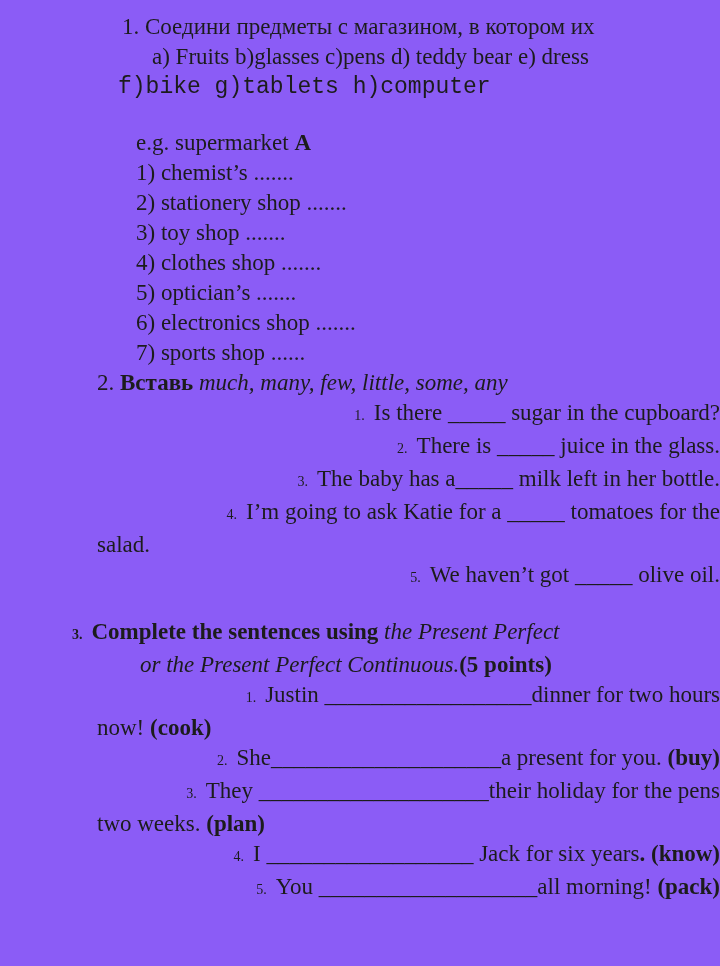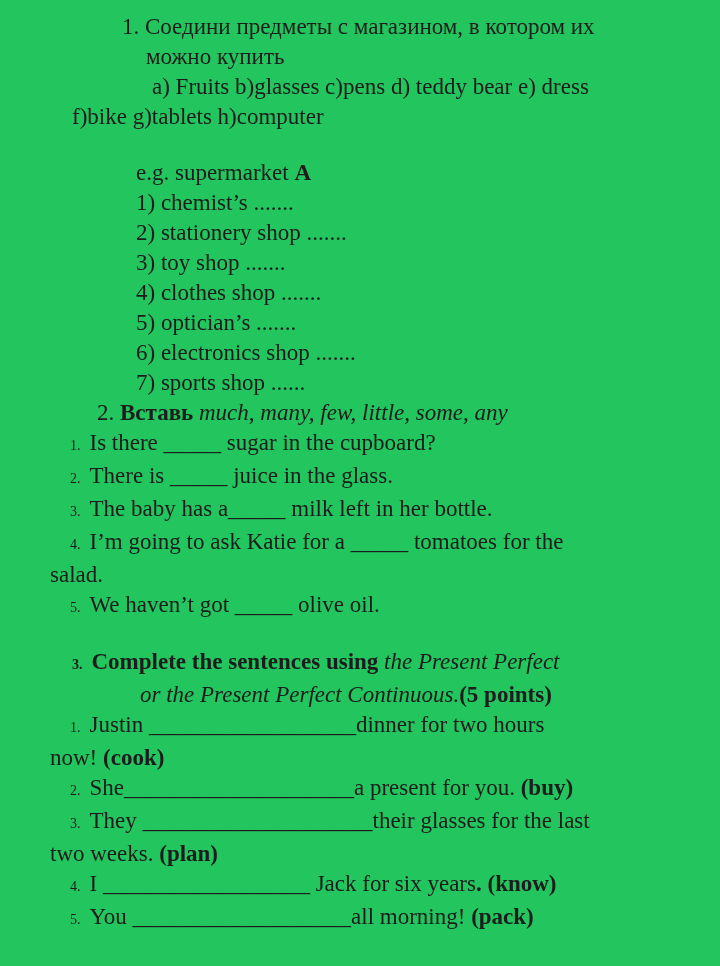--- a/index.html
+++ b/index.html
@@ -5,47 +5,46 @@
   html,body{margin:0;padding:0;background:#ffffff;}
   .page{
     position:relative;
     width:720px;height:966px;
     box-sizing:border-box;
     padding-top:12px;
     font-family:"Liberation Serif","DejaVu Serif",serif;
     font-size:23px;line-height:30px;
     color:#1c1c1c;
     overflow:hidden;
-    background:#22c55e;
+    background:#8b5cf6;
   }
   .b{font-weight:bold;}
   .bi{font-weight:normal;font-style:italic;}
   .snum{font-size:14px;margin-right:9px;}
   .h1-l1{padding-left:122px;}
   .h1-l2{padding-left:146px;}
   .opts1{padding-left:152px;}
-  .opts2{padding-left:72px;}
+  .opts2{padding-left:118px;font-family:Liberation Mono, monospace;}
   .gap-a{height:26px;}
   .gap-b{height:24px;}
   .list{padding-left:100px;}
   .list div{height:30px;margin-left:36px;}
   .s2h{padding-left:97px;}
-  .sent{padding-left:95px;text-indent:-25px;}
-  .cont{padding-left:50px;}
+  .sent{padding-left:95px;text-indent:-25px;text-align:right;}
+  .cont{padding-left:97px;}
   .s3h1{padding-left:72px;}
   .s3h2{padding-left:140px;}
   .blank{letter-spacing:0;}
 </style>
 </head>
 <body>
 
 <div class="page">
 
   <div class="h1-l1"><span>1.</span> <span>Соедини предметы с магазином, в котором их</span></div>
-  <div class="h1-l2">можно купить</div>
   <div class="opts1">a) Fruits b)glasses c)pens d) teddy bear e) dress</div>
   <div class="opts2">f)bike g)tablets h)computer</div>
 
   <div class="gap-a"></div>
 
   <div class="list">
     <div><span>e.g. supermarket </span><span class="b">A</span></div>
     <div><span>1) chemist’s </span><span>.......</span></div>
     <div><span>2) stationery shop </span><span>.......</span></div>
     <div><span>3) toy shop </span><span>.......</span></div>
@@ -65,18 +64,18 @@
   <div class="sent"><span class="snum">5.</span><span>We haven’t got </span><span class="blank">_____</span><span> olive oil.</span></div>
 
   <div class="gap-b"></div>
 
   <div class="s3h1"><span class="snum b">3.</span><span class="b">Complete the sentences using </span><span class="bi">the Present Perfect</span></div>
   <div class="s3h2"><span class="bi">or the Present Perfect Continuous.</span><span class="b">(5 points)</span></div>
 
   <div class="sent"><span class="snum">1.</span><span>Justin </span><span class="blank">__________________</span><span>dinner for two hours</span></div>
   <div class="cont"><span>now! </span><span class="b">(cook)</span></div>
   <div class="sent"><span class="snum">2.</span><span>She</span><span class="blank">____________________</span><span>a present for you. </span><span class="b">(buy)</span></div>
-  <div class="sent"><span class="snum">3.</span><span>They </span><span class="blank">____________________</span><span>their glasses for the last</span></div>
+  <div class="sent"><span class="snum">3.</span><span>They </span><span class="blank">____________________</span><span>their holiday for the pens</span></div>
   <div class="cont"><span>two weeks. </span><span class="b">(plan)</span></div>
   <div class="sent"><span class="snum">4.</span><span>I </span><span class="blank">__________________</span><span> Jack for six years</span><span class="b">. (know)</span></div>
   <div class="sent"><span class="snum">5.</span><span>You </span><span class="blank">___________________</span><span>all morning! </span><span class="b">(pack)</span></div>
 
 </div>
 
 </body></html>

